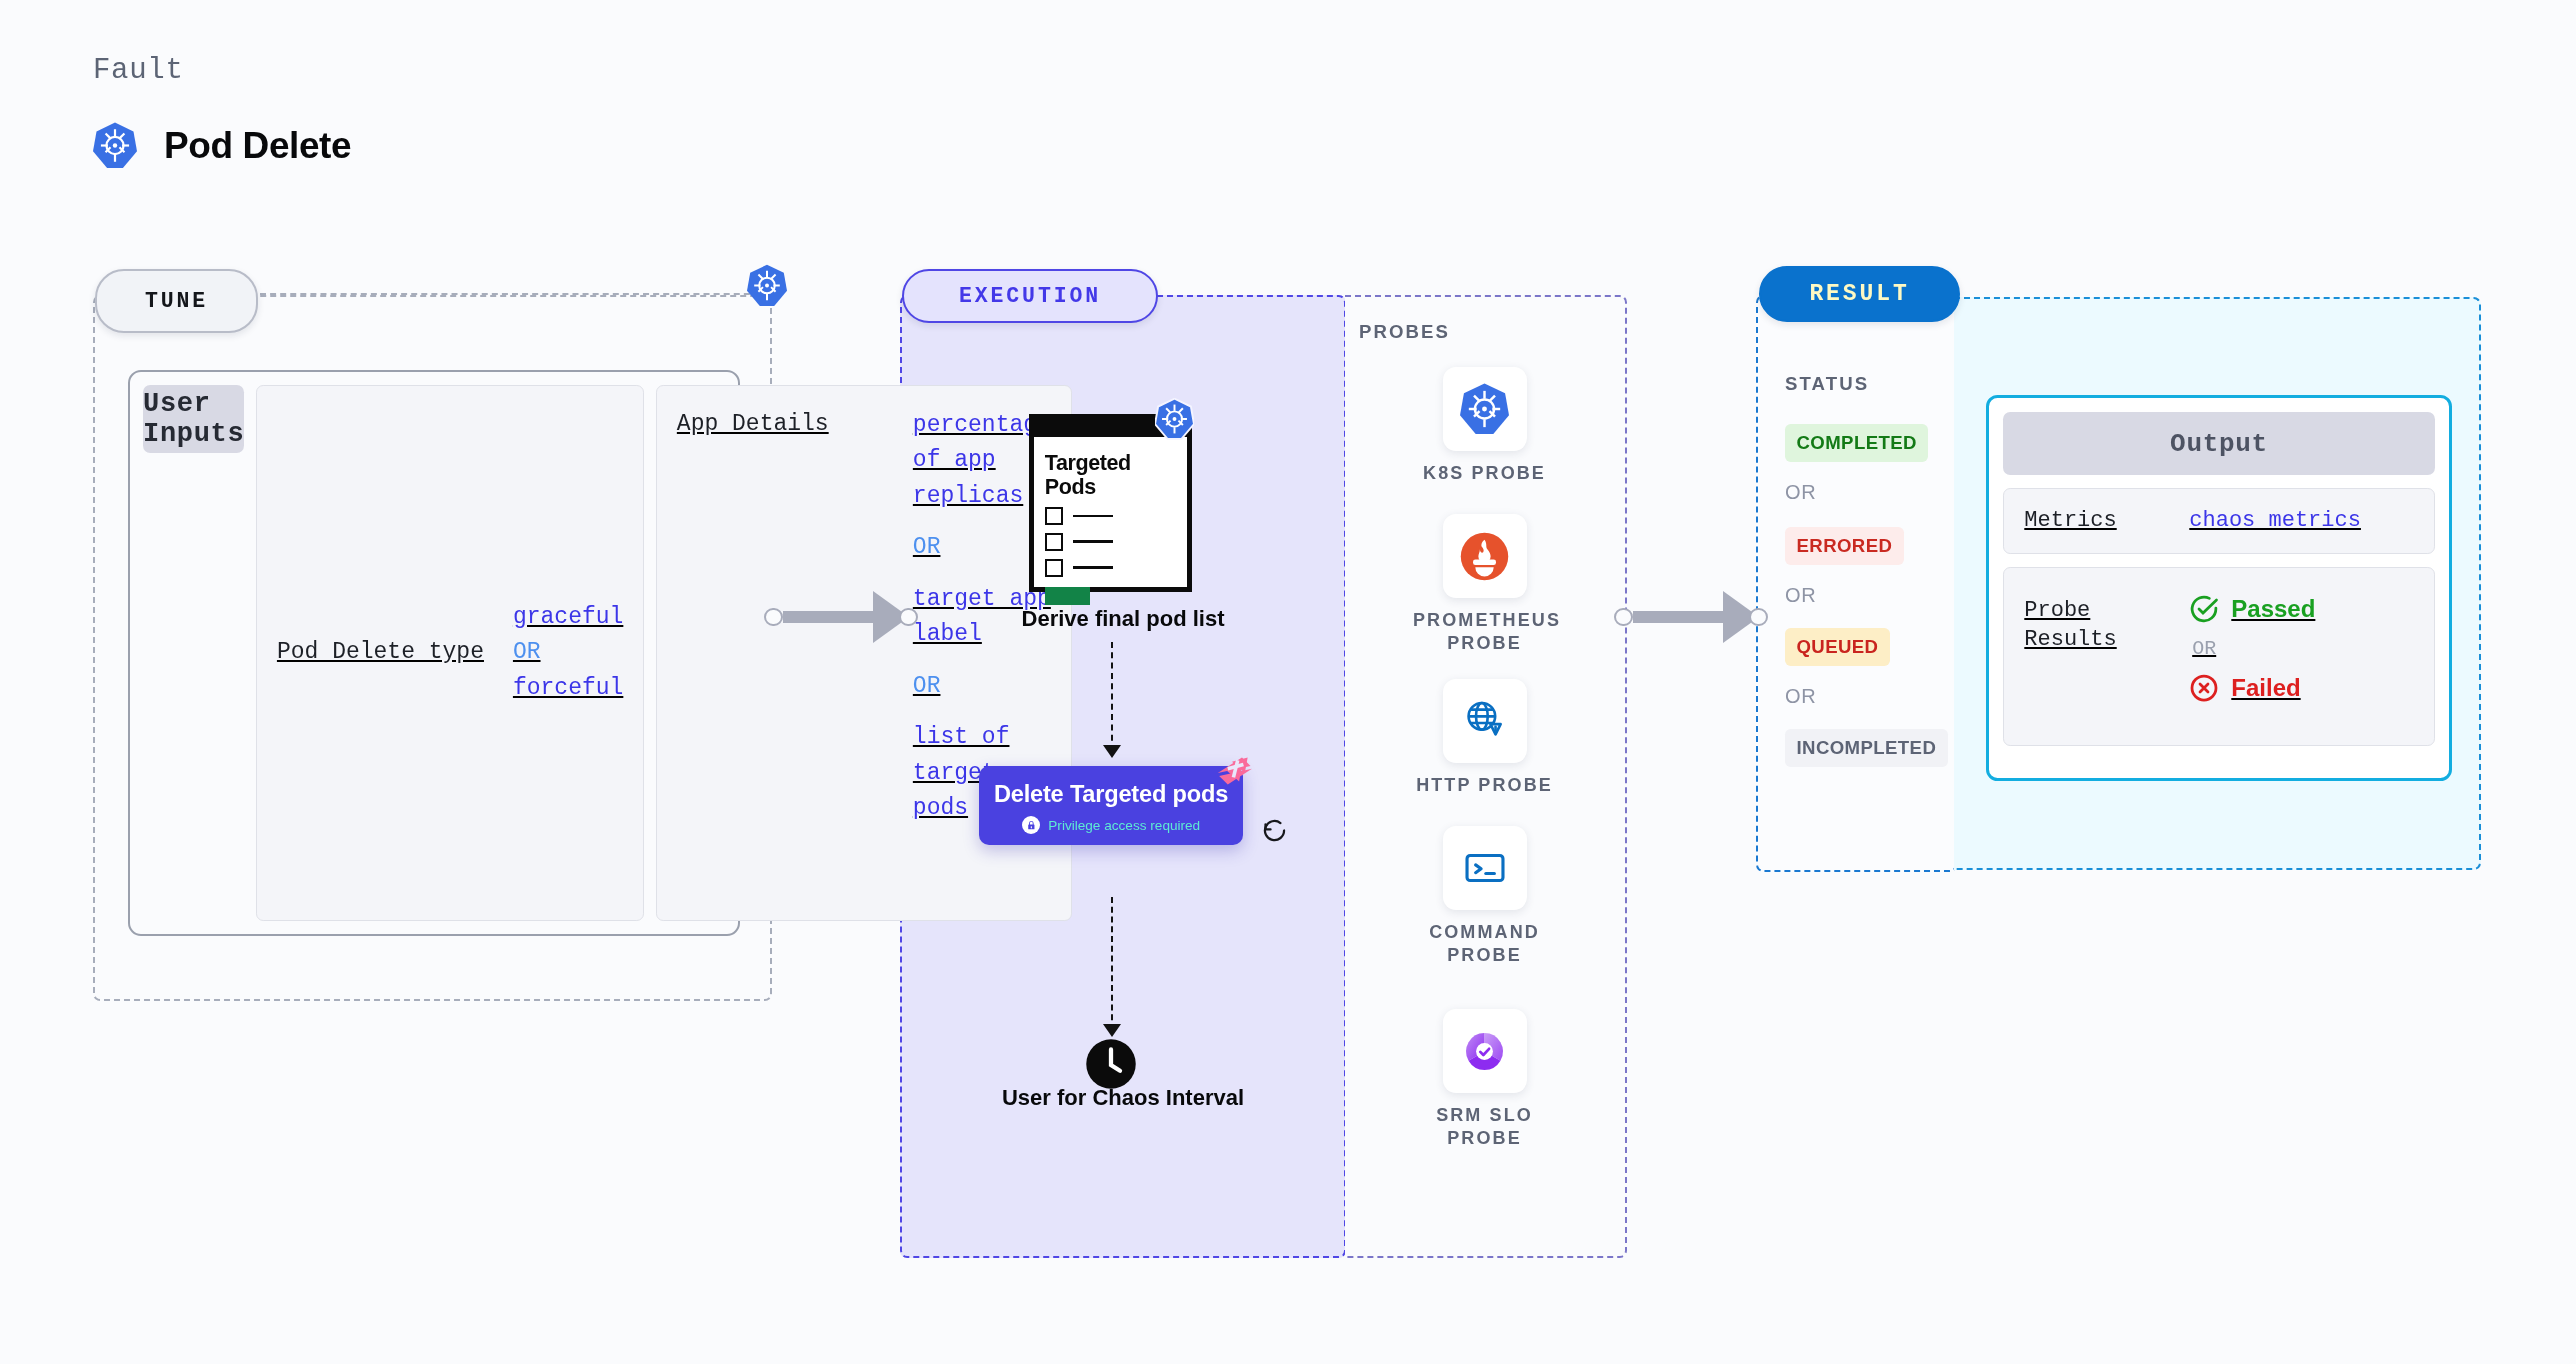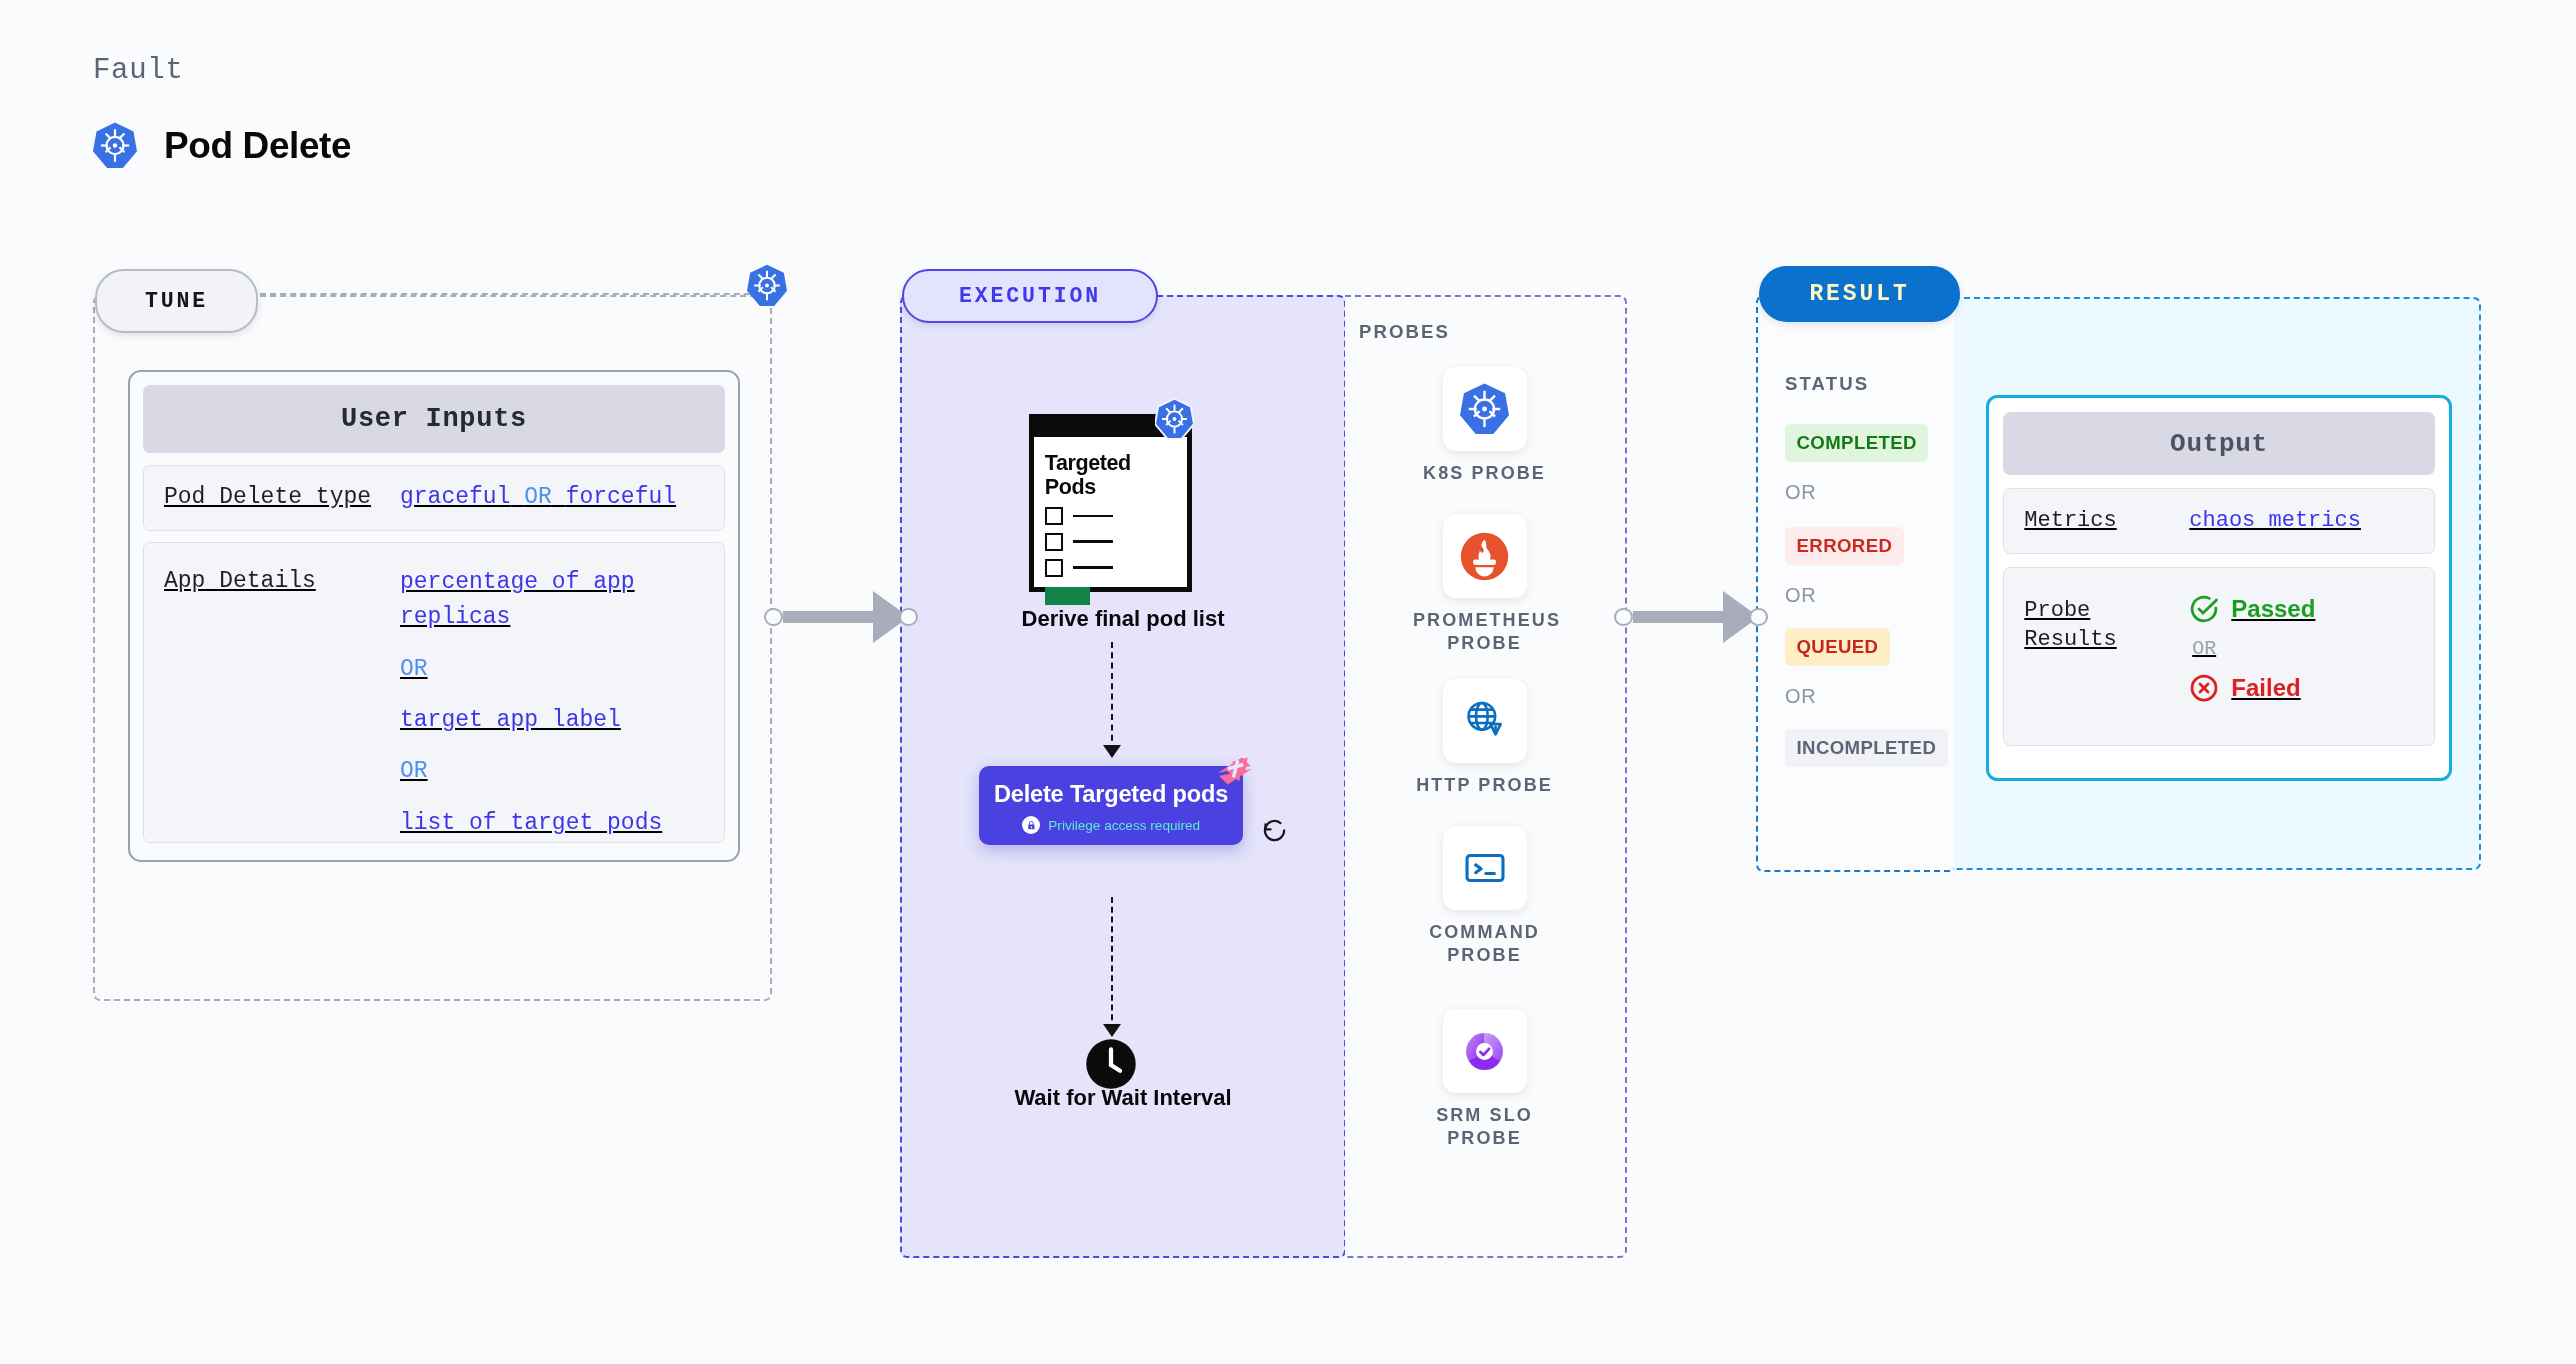--- a/index.html
+++ b/index.html
@@ -81,23 +81,23 @@
 
   
   #tune-dash-line {
     position: absolute; left: 260px; top: 293px; width: 510px; height: 0;
     border-top: 2.9px dashed #a7adbb;
   }
   #tune-k8s-badge { position: absolute; left: 747px; top: 264px; z-index: 8; }
 
   
   #user-inputs-card {
-    position: absolute; left: 128px; top: 370px; width: 612px; height: 492px;
+    position: absolute; left: 128px; top: 370px; width: 612px; height: 566px;
     background: #fafbfd; border: 2.1px solid #9aa0ad; border-radius: 13px;
-    padding: 13px; display: flex; flex-direction: column; gap: 11.5px;
+    padding: 13px; display: flex; flex-direction: row; gap: 11.5px;
   }
   .card-head {
     background: #d8d9e4; border-radius: 7.2px; height: 68px;
     display: flex; align-items: center; justify-content: center;
     font-family: "Liberation Mono", monospace; font-size: 27px;
     font-weight: 700; color: #262a33; letter-spacing: 0.7px;
   }
   .kv-row {
     background: #f4f5f9; border: 1.4px solid #dfe1e8; border-radius: 7.2px;
     display: flex; align-items: center; padding: 0 20px; min-height: 66px; text-decoration: underline;
@@ -421,21 +421,21 @@
 
 <div class="vdash" id="vdash-2"></div>
 <div class="arrowdown" id="arrowdown-2"></div>
 
 <div id="clock-node">
   <svg width="54" height="54" viewBox="0 0 24 24">
     <circle cx="12" cy="12" r="11" fill="#0b0b0b"></circle>
     <path d="M12 5.5v7l4 2.5" stroke="#fff" stroke-width="1.9" stroke-linecap="round" fill="none"></path>
   </svg>
 </div>
-<div id="wait-label">Wait for Wait Interval</div>
+<div id="wait-label">User for Chaos Interval</div>
 
 <div id="probes-label">PROBES</div>
 
 <div class="probe" id="probe-k8s">
   <div class="tile">
     <svg width="49" height="52" viewBox="0 0 100 106">
       <path d="M50 1 L92 21 L100 66 L68 104 L32 104 L0 66 L8 21 Z" fill="#3970e4"></path>
       <g fill="#fff">
         <circle cx="50" cy="53" r="5"></circle>
         <path d="M47.5 16h5v16h-5z"></path>

